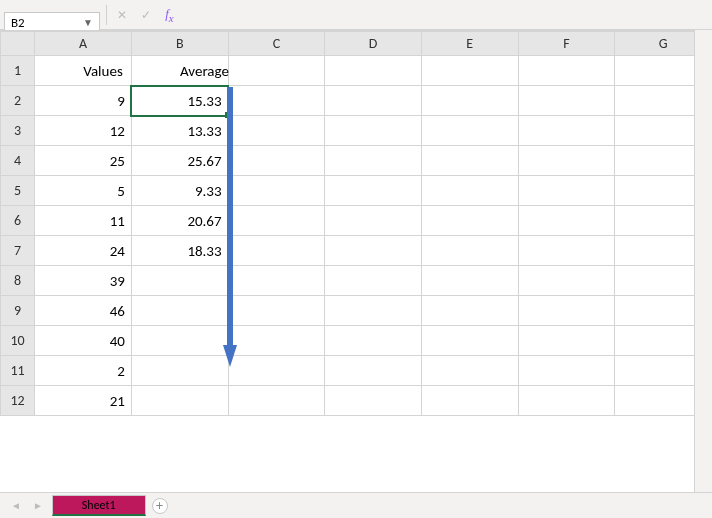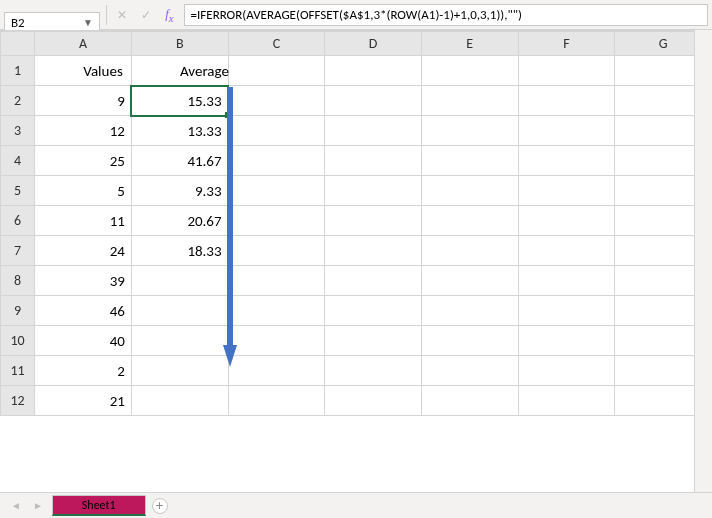--- a/index.html
+++ b/index.html
@@ -180,23 +180,20 @@
 
 <div class="formula-bar">
   <div class="name-box">
     <span>B2</span>
     <span class="dd">▼</span>
   </div>
   <div class="fb-sep"></div>
   <span class="cancel-icon">✕</span>
   <span class="enter-icon">✓</span>
   <span class="fx-icon">f<sub>x</sub></span>
-  <div class="formula-input">
-    <span>=IFERROR(AVERAGE(OFFSET($A$1,3*(ROW(A1)-1)+1,0,3,1)),"")</span>
-  </div>
 </div>
 
 <div class="grid-wrap">
   <table class="sheet">
     <colgroup>
       <col style="width:34px">
       <col style="width:96px">
       <col style="width:96px">
       <col style="width:96px">
       <col style="width:96px">
@@ -243,21 +240,21 @@
         <td>13.33</td>
         <td></td>
           <td></td>
           <td></td>
           <td></td>
           <td></td>
       </tr>
       <tr>
         <th>4</th>
         <td>25</td>
-        <td>41.67</td>
+        <td>25.67</td>
         <td></td>
           <td></td>
           <td></td>
           <td></td>
           <td></td>
       </tr>
       <tr>
         <th>5</th>
         <td>5</td>
         <td>9.33</td>

